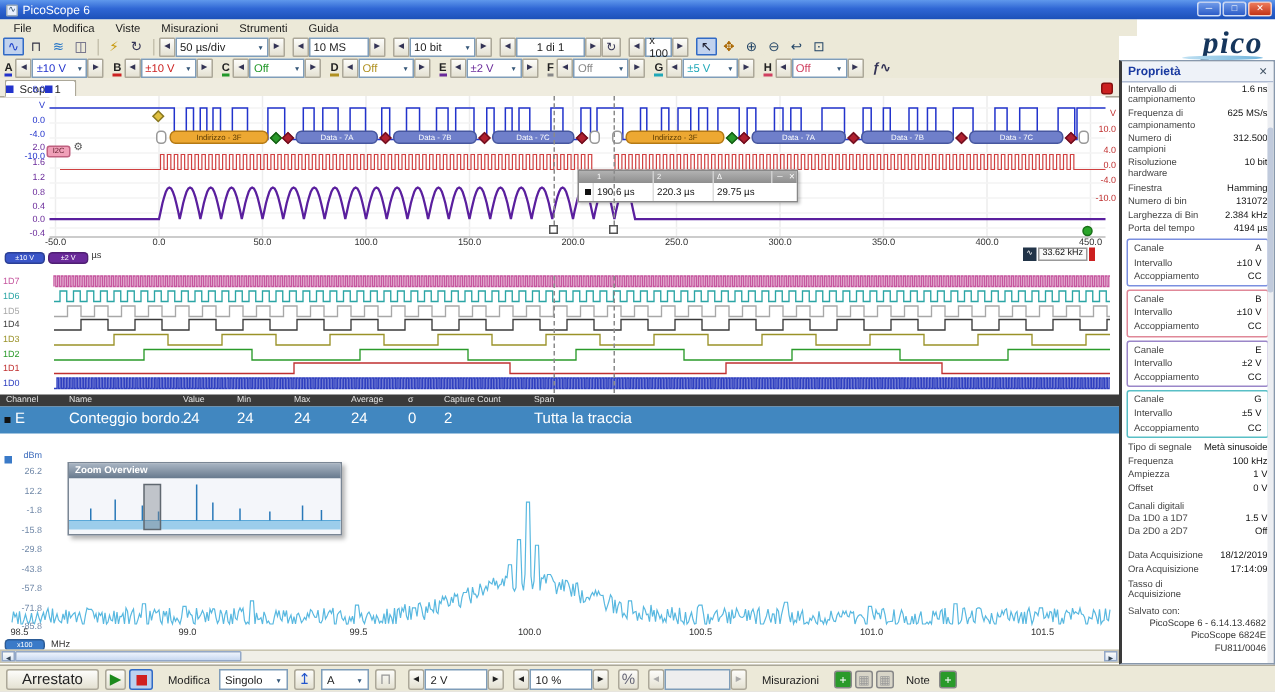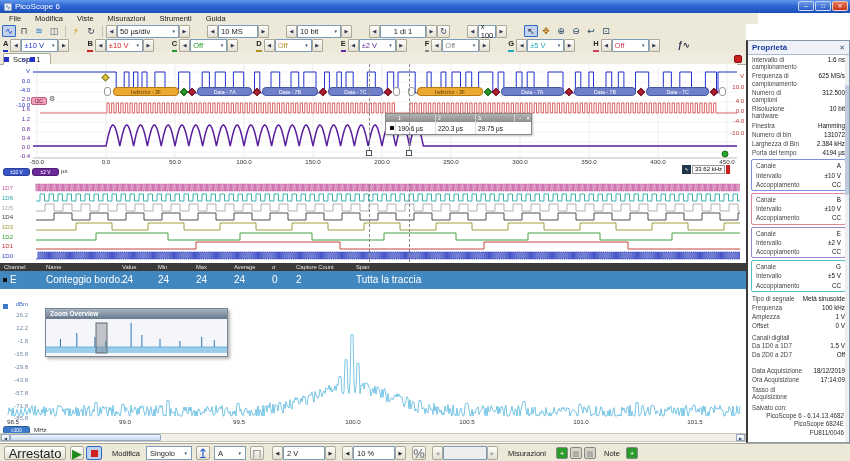--- a/index.html
+++ b/index.html
@@ -13,21 +13,21 @@
   .winbtn{width:16px;height:10px;border:1px solid rgba(255,255,255,.7);border-radius:2px;background:linear-gradient(180deg,#6f9ae8,#2c5cc8);color:#fff;font-size:6px;line-height:8px;text-align:center}
   .winbtn.close{background:linear-gradient(180deg,#ec7a5a,#c23418)}
   
   .menubar{position:absolute;left:0;top:13px;width:758px;height:11px;background:#ece9d8;display:flex;padding-left:2px}
   .menu-item{padding:1px 7px;font-size:7.5px;color:#1a1a1a}
   .tbrow{position:absolute;left:0;width:746px;height:14px;background:#ece9d8;display:flex;align-items:center;padding-left:2px}
   .tb1{top:24px}.tb2{top:38px;width:746px}
   .tbtn{width:14px;height:12px;display:grid;place-items:center;font-size:9px;border:1px solid #ece9d8;border-radius:1px;margin-right:1px}
   .tbtn.sel{border:1px solid #316ac5;background:#c1d2ee}
   .vsep{width:1px;height:11px;background:#c6c2ae;margin:0 3px}
-  .grp{display:flex;height:13px;margin-right:17px}
+  .grp{display:flex;align-items:center;height:13px;margin-right:5px}
   .sp{width:11px;height:13px;border:1px solid #aca899;border-radius:1px;background:linear-gradient(#fdfdfb,#e4e1d2);font-size:5px;color:#335;display:grid;place-items:center}
   .field{height:13px;border:1px solid #7f9db9;background:#fff;display:flex;align-items:center;justify-content:space-between;padding:0 2px;font-size:7.5px;gap:2px}
   .dd{font-size:4.5px;color:#357;padding-left:2px}
   .chletter{font-size:7.5px;font-weight:bold;margin:0 2px 0 1px}
   
   .logobox{position:absolute;left:758px;top:13px;width:92px;height:39px;background:#fff;display:flex;flex-direction:column;align-items:flex-end;justify-content:center;padding-right:8px}
   .logotext{font-size:21px;font-weight:bold;color:#16365c;letter-spacing:1px;line-height:18px;font-family:"Liberation Serif","DejaVu Serif",serif;font-style:italic}
   .logoswoosh{width:54px;height:3px;border-radius:50%;background:linear-gradient(90deg,#bfe0f2,#6fb4dc)}
   .logosub{font-size:5px;color:#8fb0c8}
   
@@ -52,21 +52,21 @@
   .mval{position:absolute;color:#fff;font-size:10px;top:3px}
   
   .zoomov{position:absolute;left:45px;top:308px;width:183px;height:49px;border:1px solid #7a8694;background:#f7f8fb;box-shadow:2px 2px 3px rgba(0,0,0,.3)}
   .zoomov-title{height:10px;background:linear-gradient(#a8b4c2,#66788c);color:#fff;font-size:6.5px;font-weight:bold;line-height:10px;padding-left:4px}
   
   .hscroll{position:absolute;left:0;top:433px;width:746px;height:9px;background:#f0efe8;border:1px solid #c8c4b0}
   .scrbtn{position:absolute;top:0;width:9px;height:7px;background:linear-gradient(#fdfdfb,#d8e4f4);border:1px solid #93a8c8;font-size:4px;color:#345;text-align:center;line-height:7px}
   .scrthumb{position:absolute;left:9px;top:0;width:151px;height:7px;background:linear-gradient(#eef4fd,#c8d8f0);border:1px solid #93a8c8;border-radius:1px}
   
   .bottombar{position:absolute;left:0;top:443px;width:850px;height:18px;background:#ece9d8;border-top:1px solid #aca899}
-  .bbtn{position:absolute;top:2px;height:14px;border:1px solid #aca899;border-radius:2px;background:linear-gradient(#fdfdfb,#e4e1d2);font-size:13px;display:flex;align-items:center;justify-content:center}
+  .bbtn{position:absolute;top:2px;height:14px;border:1px solid #aca899;border-radius:2px;background:linear-gradient(#fdfdfb,#e4e1d2);font-size:10px;display:flex;align-items:center;justify-content:center}
   .blabel{position:absolute;top:5px;font-size:7.5px;color:#1a1a1a}
   .bfield{position:absolute;top:2px;height:14px;border:1px solid #7f9db9;background:#fff;display:flex;align-items:center;justify-content:space-between;font-size:7.5px;padding:0 3px}
   .addbtn{position:absolute;top:3px;width:12px;height:12px;border:1px solid #888;border-radius:2px;display:grid;place-items:center;font-size:8px;color:#fff}
   
   .props{position:absolute;left:746px;top:40px;width:104px;height:403px;background:#fff;border:1px solid #8898ac;border-left:2px solid #3a3a3a;overflow:hidden}
   .props-header{display:flex;justify-content:space-between;align-items:center;padding:2px 4px;font-size:8px;font-weight:bold;color:#1a3aa0;background:#eef2f8;border-bottom:1px solid #b0bcd4}
   .prow{display:flex;justify-content:space-between;padding:1px 4px;font-size:6.3px;line-height:7.2px;color:#444}
   .plabel{max-width:58%}
   .pval{text-align:right;color:#111}
   .pbox{border:1px solid #888;border-radius:2px;margin:2px 3px;padding:1px 0}
@@ -222,20 +222,25 @@
         <span class="sp">◀</span>
         <span class="field" style="width: 37px; color: rgb(208, 64, 96);">
           <span>Off</span>
           <span class="dd">▼</span>
         </span>
         <span class="sp">▶</span>
       </div>
       <span class="tbtn" style="color: rgb(51, 51, 85); font-style: italic; font-weight: bold;">ƒ∿</span>
     </div>
 
+  <div class="logobox">
+    <span class="logotext">pico</span>
+    <span class="logoswoosh"></span>
+    <span class="logosub">Technology</span>
+  </div>
 
   <div class="tabstrip" style="top:52px">
     <span class="tab">Scope 1</span>
   </div>
 
   <svg id="scope-svg" width="746" height="131" viewBox="0 52 746 131" style="left:0;top:52px">
       <rect x="33" y="64" width="704" height="94" fill="#ffffff"></rect>
       <line x1="37" y1="64" x2="37" y2="158" stroke="#ededed" stroke-width="1"></line>
       <line x1="106" y1="64" x2="106" y2="158" stroke="#ededed" stroke-width="1"></line>
       <line x1="175" y1="64" x2="175" y2="158" stroke="#ededed" stroke-width="1"></line>

